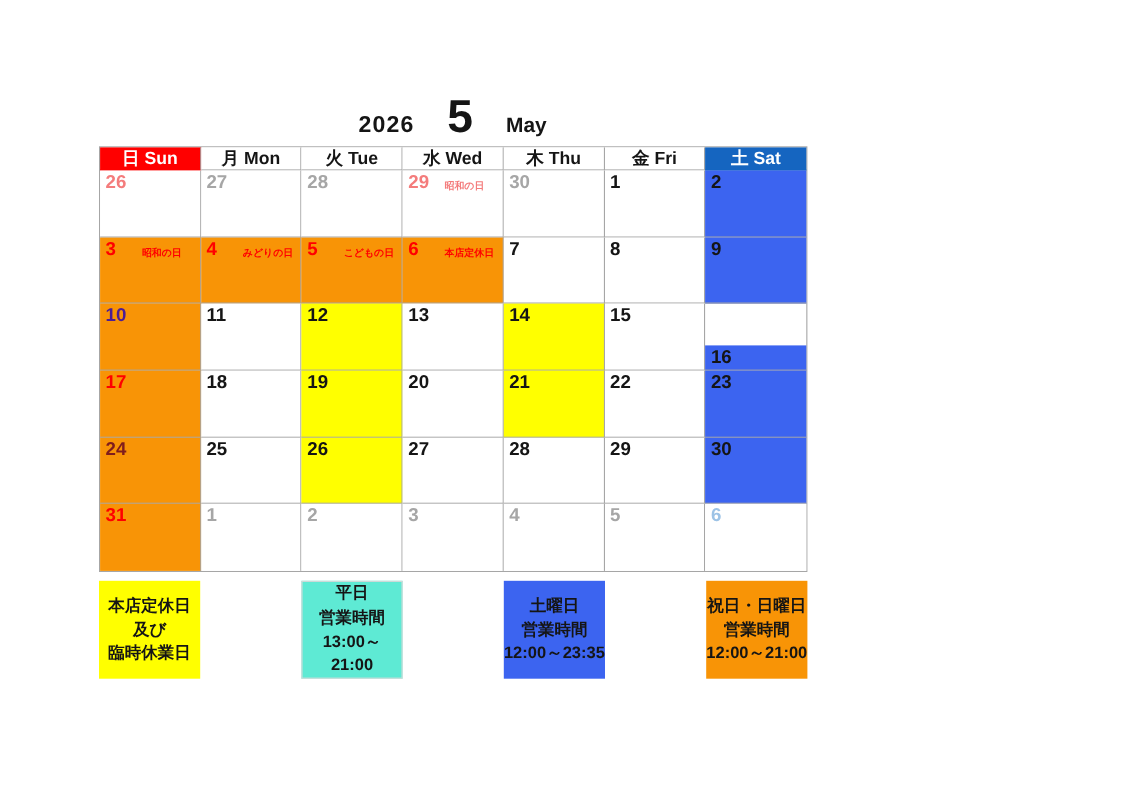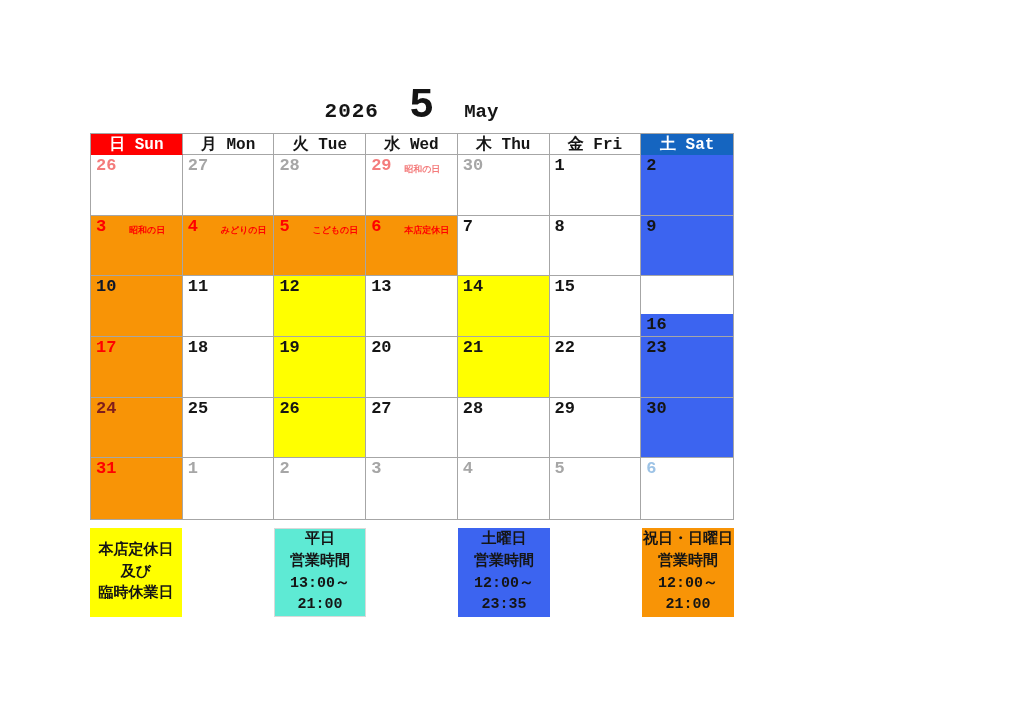--- a/index.html
+++ b/index.html
@@ -2,21 +2,21 @@
 <html><head>
 <meta charset="utf-8">
 <style>
   * { margin: 0; padding: 0; box-sizing: border-box; }
   html, body {
     width: 1024px; height: 724px;
     background: #ffffff;
     font-family: "Liberation Sans", "DejaVu Sans", sans-serif;
     overflow: hidden;
   }
-  #page { position: relative; width: 1024px; height: 724px; background: #fff; font-family: Liberation Mono, monospace; }
+  #page { position: relative; width: 1024px; height: 724px; background: #fff; }
 
   
   .title-row {
     position: absolute;
     left: 90px; top: 82px; width: 643px; height: 48px;
     display: flex; justify-content: center; align-items: baseline;
     gap: 30px;
   }
   .title-year   { font-size: 21px; font-weight: bold; color: #151515; letter-spacing: 1px; }
   .title-month  { font-size: 42px; font-weight: bold; color: #151515; }
@@ -154,21 +154,21 @@
           </div>
           <div class="date-cell" style="background: rgb(255, 255, 255);">
             <span class="date-num" style="color: rgb(21, 21, 21);">8</span>
           </div>
           <div class="date-cell" style="background: rgb(60, 100, 240);">
             <span class="date-num" style="color: rgb(21, 21, 21);">9</span>
           </div>
         </div>
         <div class="week-row">
           <div class="date-cell" style="background: rgb(248, 148, 6);">
-            <span class="date-num" style="color: #0f172a;">10</span>
+            <span class="date-num" style="color: #4c1d95;">10</span>
           </div>
           <div class="date-cell" style="background: rgb(255, 255, 255);">
             <span class="date-num" style="color: rgb(21, 21, 21);">11</span>
           </div>
           <div class="date-cell" style="background: rgb(255, 255, 0);">
             <span class="date-num" style="color: rgb(21, 21, 21);">12</span>
           </div>
           <div class="date-cell" style="background: rgb(255, 255, 255);">
             <span class="date-num" style="color: rgb(21, 21, 21);">13</span>
           </div>

